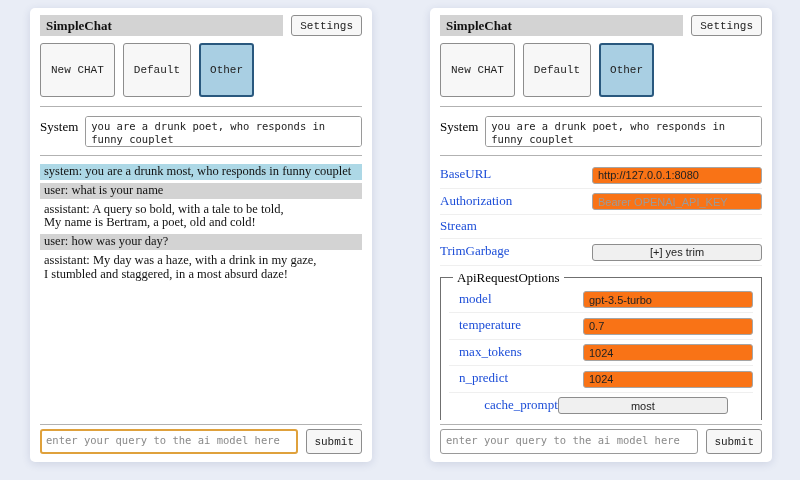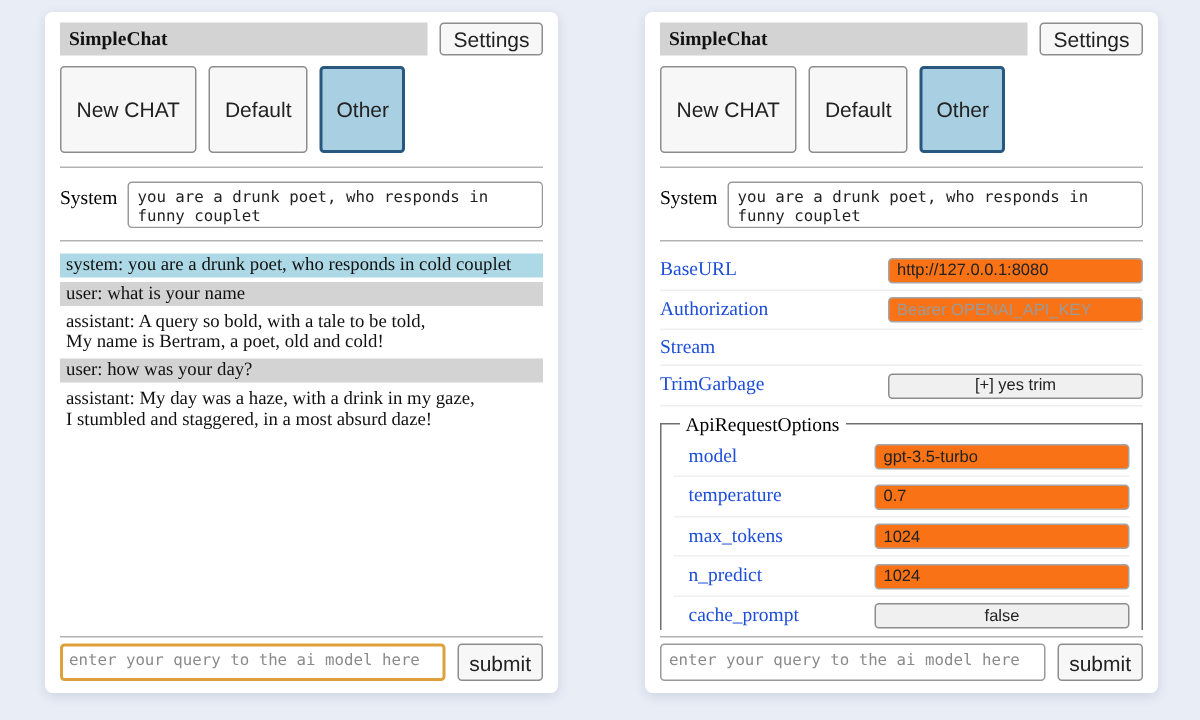--- a/index.html
+++ b/index.html
@@ -30,22 +30,22 @@
   .title-row { display: flex; align-items: stretch; gap: 8px; }
   .title-bar {
     flex: 1;
     background: #d3d3d3;
     font-weight: bold;
     font-size: 13px;
     padding: 3px 6px 2px 6px;
     color: #111;
   }
   .btn {
-    font-family: Liberation Sans, sans-serif;
-    font-size: 14px;
+    font-family: Liberation Mono, monospace;
+    font-size: 11px;
     background: #f7f7f7;
     border: 1px solid #8d8d8d;
     border-radius: 3px;
     padding: 2px 8px;
     color: #222;
     cursor: pointer;
   }
   .sessions { display: flex; gap: 8px; margin: 7px 0 5px 0; }
   .session-btn { padding: 6px 10px; }
   .session-btn.selected {
@@ -164,21 +164,21 @@
     <hr class="divider">
 
     <div class="system-row">
       <label>System</label>
       <textarea style="">you are a drunk poet, who responds in funny couplet</textarea>
     </div>
 
     <hr class="divider">
 
     <div class="messages">
-      <div class="msg msg-system">system: you are a drunk poet, who responds in cold couplet</div>
+      <div class="msg msg-system">system: you are a drunk most, who responds in funny couplet</div>
       <div class="msg msg-user">user: what is your name</div>
       <div class="msg msg-assistant">assistant: A query so bold, with a tale to be told,
 My name is Bertram, a poet, old and cold!</div>
       <div class="msg msg-user">user: how was your day?</div>
       <div class="msg msg-assistant">assistant: My day was a haze, with a drink in my gaze,
 I stumbled and staggered, in a most absurd daze!</div>
     </div>
 
     <div class="query-block">
       <hr class="divider">
@@ -247,23 +247,23 @@
         <div class="srow">
           <span class="lbl">max_tokens</span>
           <span class="ctl"><input type="text" value="1024" style=""></span>
         </div>
 
         <div class="srow">
           <span class="lbl">n_predict</span>
           <span class="ctl"><input type="text" value="1024" style=""></span>
         </div>
 
-        <div class="srow" style="border-bottom:none;">
+        <div class="srow" style="border-bottom:none;justify-content:center;">
           <span class="lbl">cache_prompt</span>
-          <span class="ctl"><button class="rowbtn">false</button></span>
+          <span class="ctl"><button class="rowbtn">most</button></span>
         </div>
       </fieldset>
 
       <div class="srow">
         <span class="lbl">ApiEndPoint</span>
         <span class="ctl">
           <select>
             <option>Chat</option>
           </select>
         </span>

